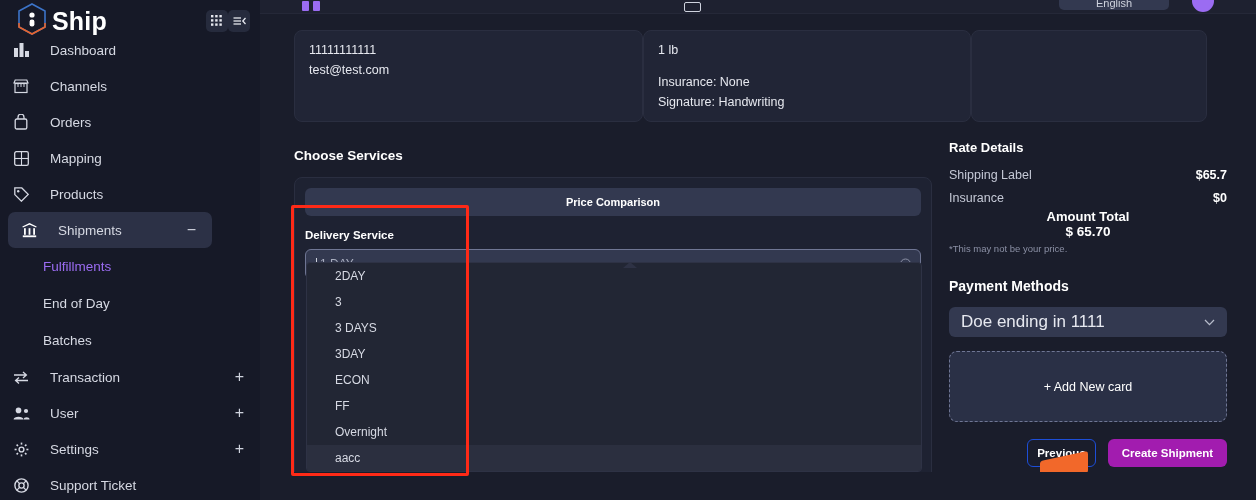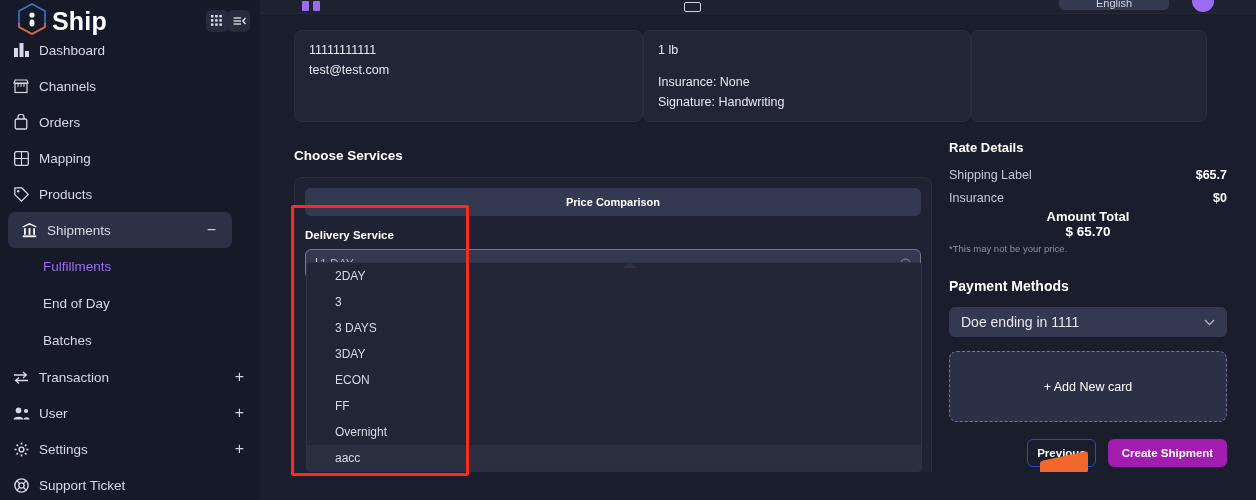--- a/index.html
+++ b/index.html
@@ -30,30 +30,30 @@
   .hdr-btn {
     width: 22px; height: 22px; border-radius: 5px; background: #262b3d;
     display: flex; align-items: center; justify-content: center;
     flex: 0 0 22px;
   }
   .hdr-btn svg { display: block; }
 
   .nav { margin-top: 4px; }
   .nav-item {
     height: 36px; display: flex; align-items: center;
-    padding: 0 16px 0 12px; gap: 9px;
+    padding: 0 16px 0 12px; gap: 20px;
     color: #d6d9e3; font-size: 13.5px;
     position: relative;
   }
   .nav-item .ic { width: 18px; height: 18px; flex: 0 0 18px; display: flex; align-items: center; justify-content: center; }
   .nav-item .lbl { flex: 1 1 auto; white-space: nowrap; }
   .nav-item .exp { color: #cfd3de; font-size: 16px; line-height: 1; }
   .nav-item.active {
     background: #2c3146; border-radius: 7px;
-    margin: 0 8px; padding-left: 4px; width: 224px;
+    margin: 0 8px; padding-left: 4px; width: 204px;
   }
   .nav-item.active .ic { margin-left: 8px; }
   .nav-sub {
     height: 37px; display: flex; align-items: center;
     padding-left: 43px; font-size: 13.5px; color: #d6d9e3;
   }
   .nav-sub.sel { color: #9b6cf2; }
   .nav-item.dash-clip { margin-top: -14px; }
 
   
@@ -149,21 +149,21 @@
   .rc-row .k { color: #c5c9d6; }
   .rc-row .v { color: #ffffff; font-weight: 600; }
   .rc-row.tot { margin-top: 4px; flex-direction: column; }
   .rc-row.tot .k { color: #ffffff; font-weight: 700; font-size: 13px; }
   .rc-row.tot .v { font-size: 13.5px; font-weight: 700; }
   .rc-note { color: #8b90a5; font-size: 9.5px; margin-top: 4px; }
   .pm-title { color: #ffffff; font-size: 14px; font-weight: 700; margin-top: 24px; }
   .pm-select {
     margin-top: 13px; height: 30px; background: #333950; border-radius: 6px;
     display: flex; align-items: center; padding: 0 12px;
-    color: #e6e8ef; font-size: 14px; position: relative;
+    color: #e6e8ef; font-size: 17px; position: relative;
   }
   .pm-select .chev { position: absolute; right: 12px; color: #b7bccb; font-size: 10px; }
   .add-card {
     margin-top: 14px; height: 71px; background: #2a3046;
     border: 1px dashed #6f7694; border-radius: 8px;
     display: flex; align-items: center; justify-content: center;
     color: #ffffff; font-size: 12.5px;
   }
   .btn-row { display: flex; justify-content: flex-end; gap: 12px; margin-top: 17px; }
   .btn {

